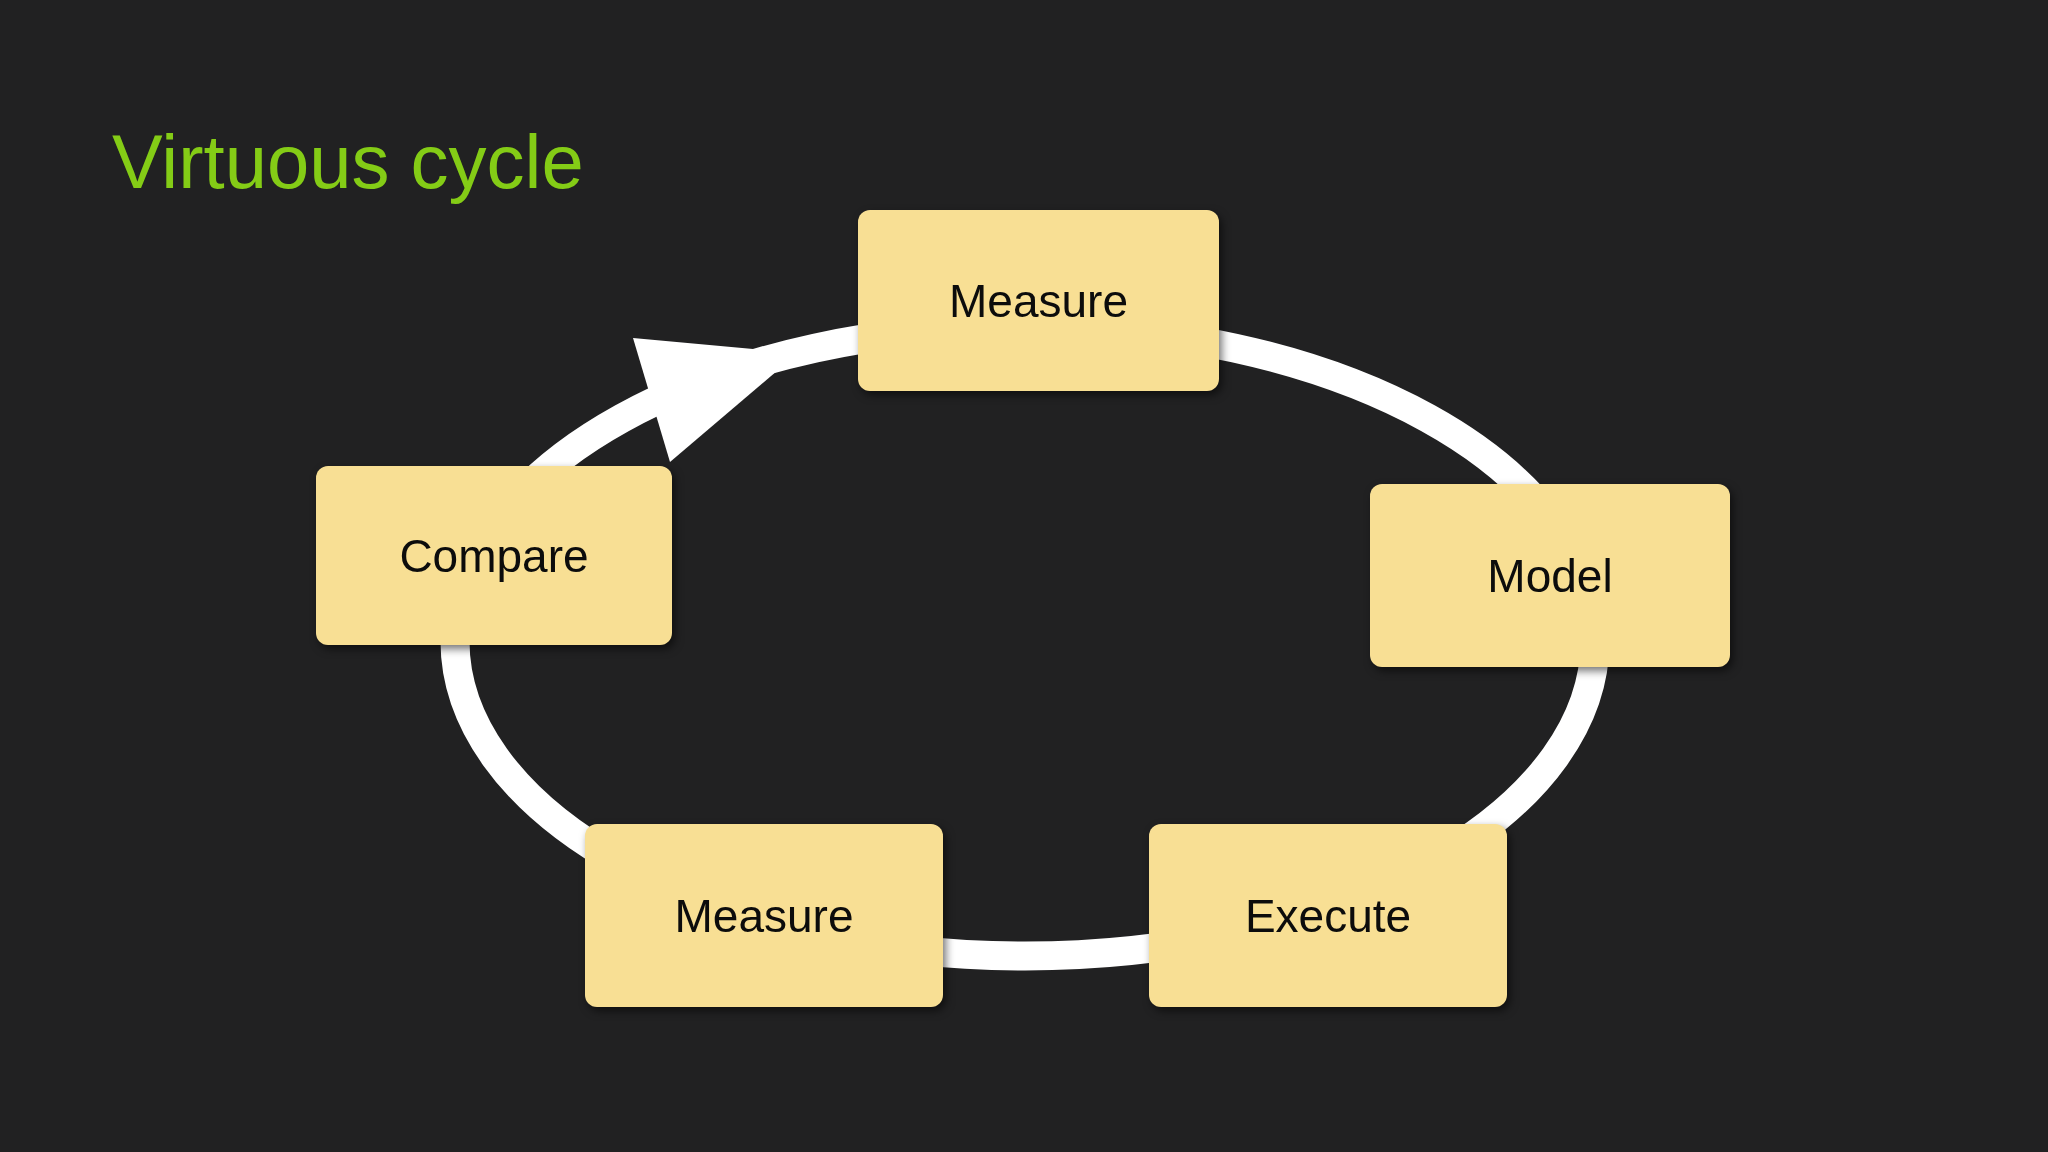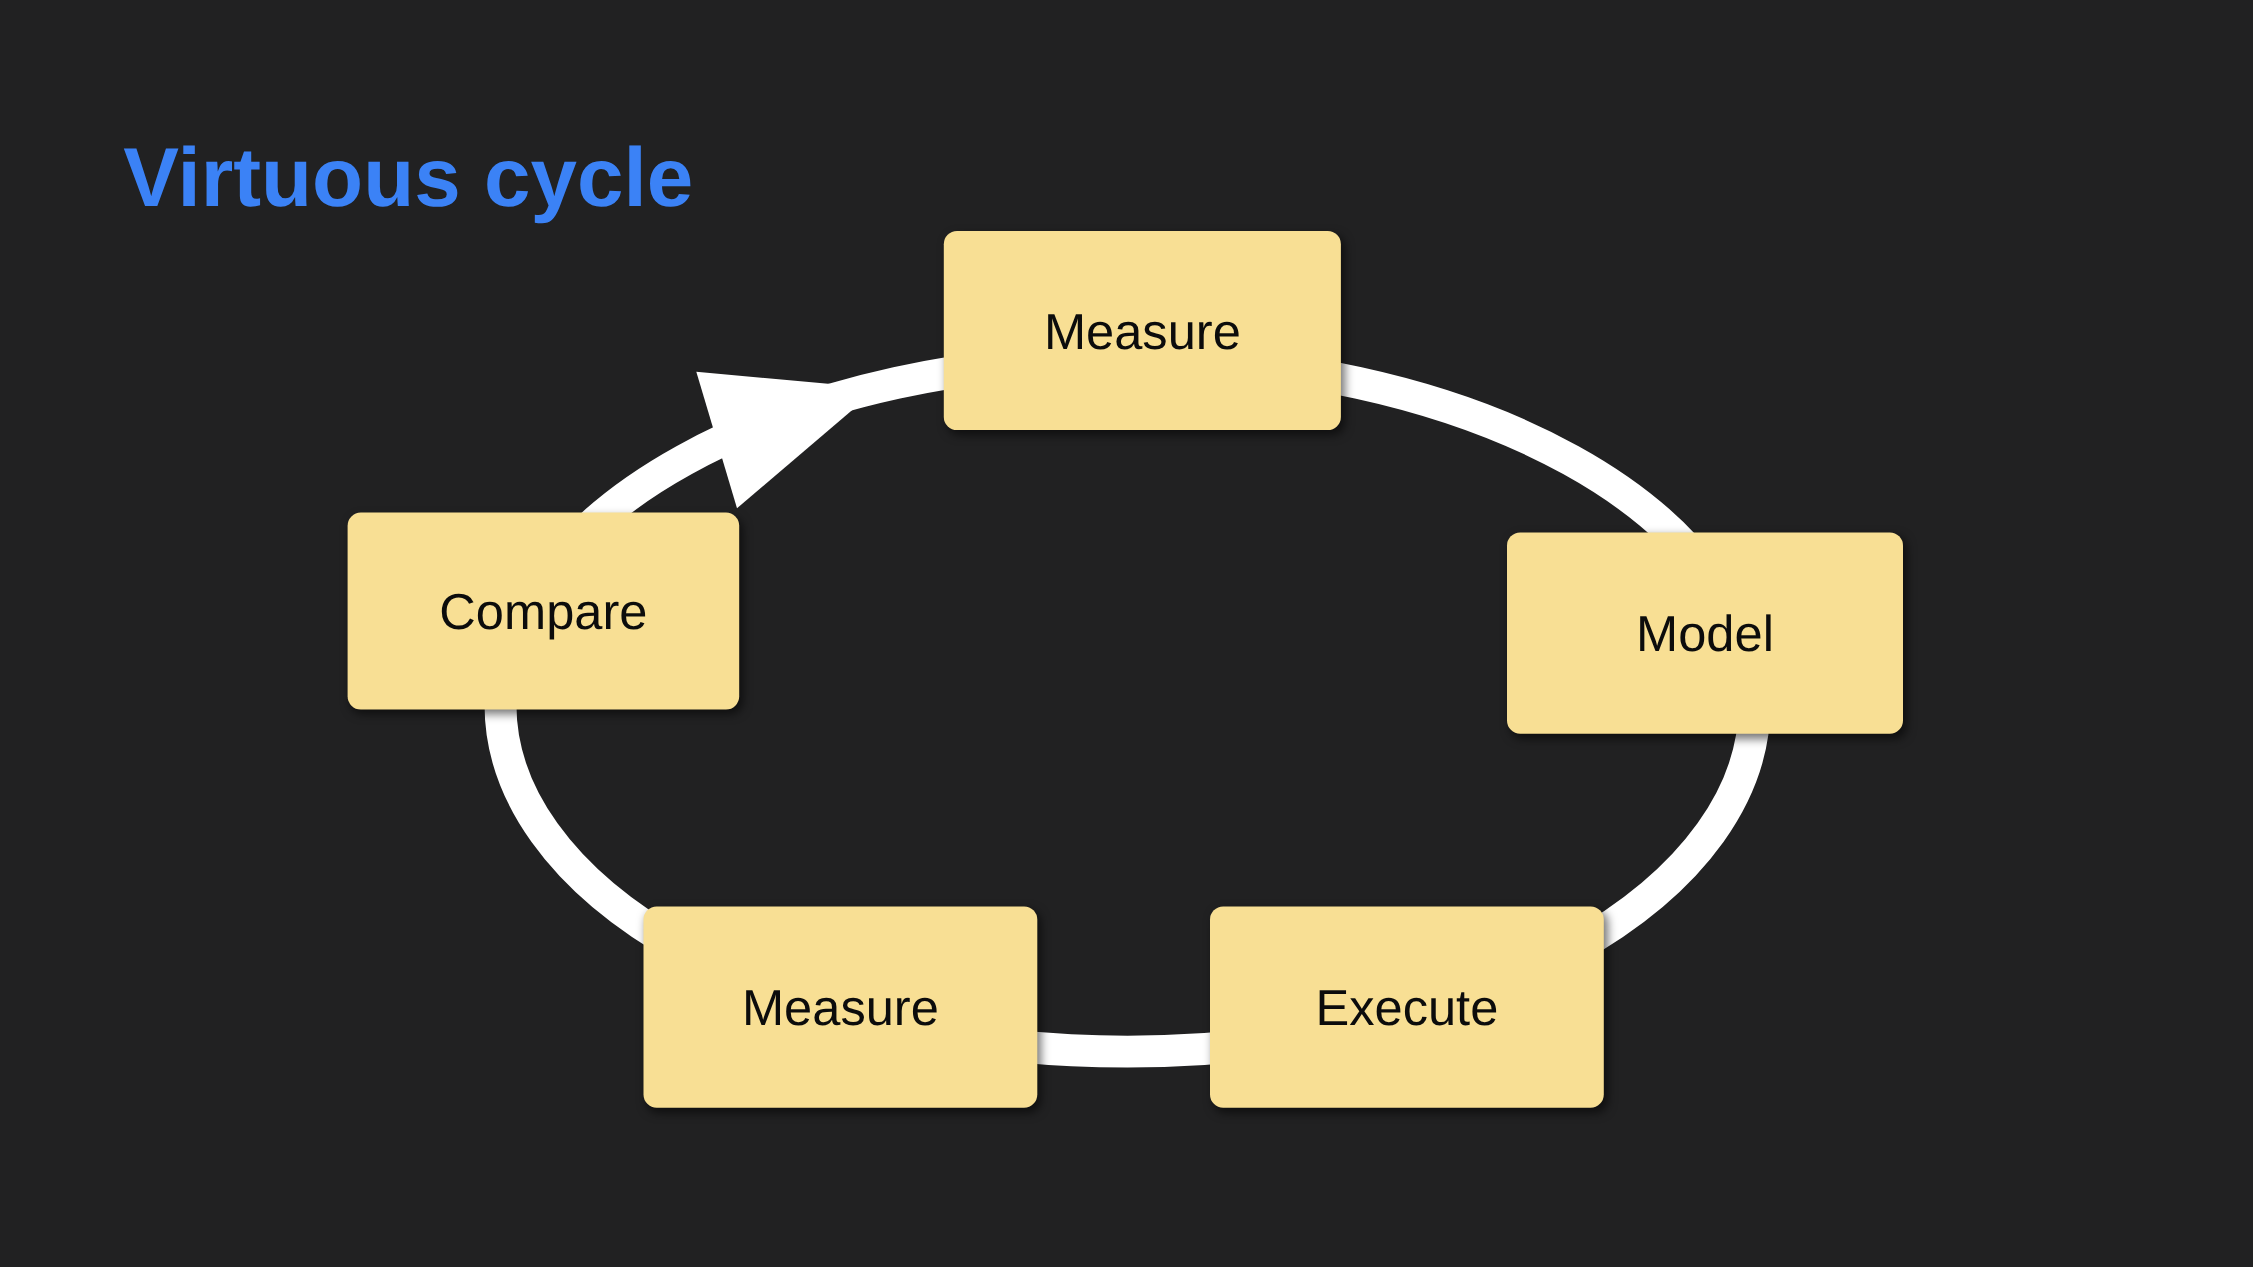--- a/index.html
+++ b/index.html
@@ -13,23 +13,23 @@
     height: 1152px;
     background: #212122;
     overflow: hidden;
     font-family: "Liberation Sans", sans-serif;
   }
   .slide-title {
     position: absolute;
     left: 112px;
     top: 118px;
     font-size: 76px;
-    font-weight: 700;
+    font-weight: 400;
     letter-spacing: 0px;
-    color: #3b82f6;
+    color: #84cc16;
     white-space: nowrap;
   }
   .cycle-svg {
     position: absolute;
     left: 0;
     top: 0;
     width: 2048px;
     height: 1152px;
     z-index: 1;
   }
@@ -41,21 +41,21 @@
     justify-content: center;
     background: #F8DF94;
     border-radius: 12px;
     color: #0c0c0c;
     font-size: 46px;
     font-weight: 400;
     box-shadow: 3px 4px 9px rgba(0,0,0,0.55);
   }
   .node-measure-top   { left: 858px;  top: 210px; width: 361px; height: 181px; }
   .node-model         { left: 1370px; top: 484px; width: 360px; height: 183px; }
-  .node-execute       { left: 1100px; top: 824px; width: 358px; height: 183px; }
+  .node-execute       { left: 1149px; top: 824px; width: 358px; height: 183px; }
   .node-measure-bottom{ left: 585px;  top: 824px; width: 358px; height: 183px; }
   .node-compare       { left: 316px;  top: 466px; width: 356px; height: 179px; }
 </style>
 </head>
 <body>
 
 <div class="slide">
 
   <div class="slide-title">Virtuous cycle</div>
 

